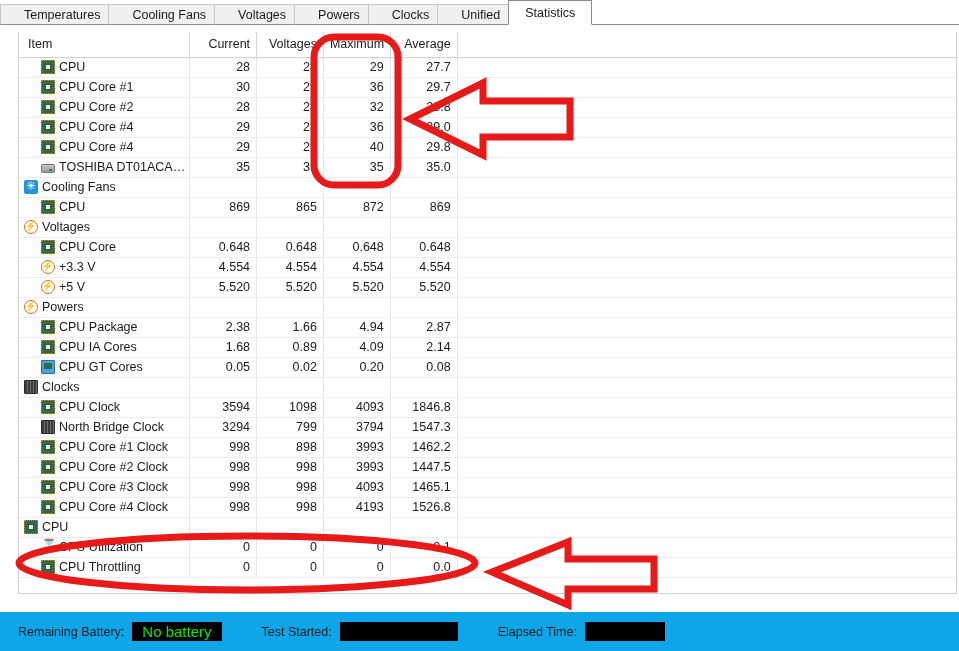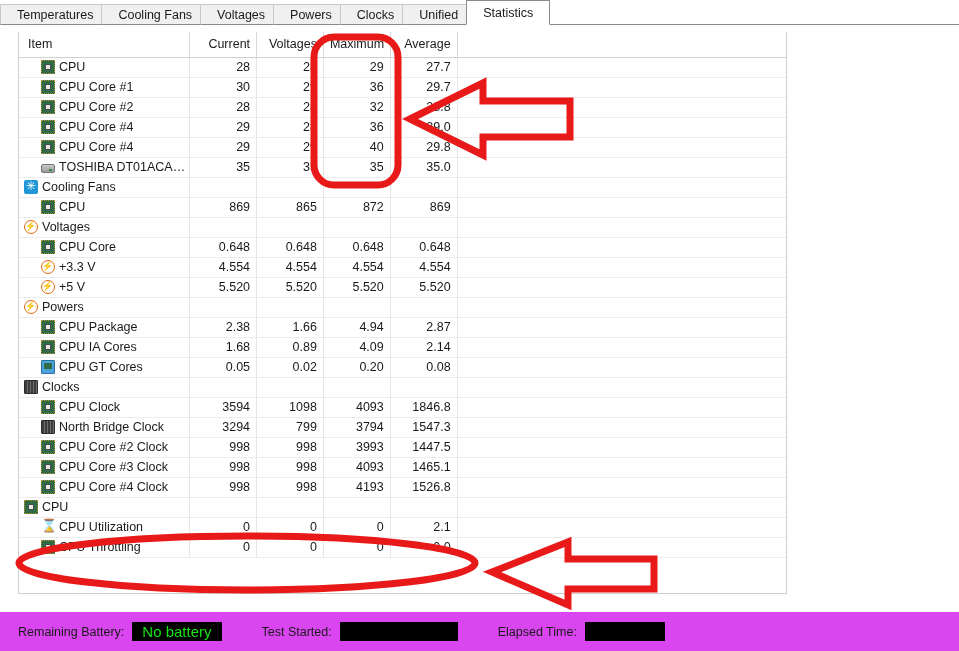--- a/index.html
+++ b/index.html
@@ -24,21 +24,21 @@
     left: 0; top: 0;
     width: 959px;
     height: 25px;
     display: flex;
     align-items: flex-end;
     background: #ffffff;
   }
   .tab {
     height: 21px;
     line-height: 20px;
-    padding: 0 8px 0 16px;
+    padding: 0 8px 0 23px;
     font-size: 12.5px;
     color: #1a1a1a;
     background: #f0f0f0;
     border: 1px solid #c8c8c8;
     border-bottom: 1px solid #8a8a8a;
     margin-right: -1px;
     white-space: nowrap;
     cursor: default;
     position: relative;
   }
@@ -55,21 +55,21 @@
     flex: 1 1 auto;
     height: 21px;
     border-bottom: 1px solid #8a8a8a;
   }
 
   
   .panel {
     position: absolute;
     left: 18px;
     top: 32px;
-    width: 769px;
+    width: 939px;
     height: 562px;
     background: #ffffff;
     border: 1px solid #cfcfcf;
     border-top: none;
     overflow: hidden;
   }
 
   table.grid {
     border-collapse: collapse;
     table-layout: fixed;
@@ -225,21 +225,21 @@
     line-height: 18px;
   }
 
   
   .statusbar {
     position: absolute;
     left: 0;
     top: 612px;
     width: 959px;
     height: 39px;
-    background: #d946ef;
+    background: #0ea5e9;
     display: flex;
     align-items: center;
     font-size: 12.5px;
     color: #1a1a1a;
   }
   .sb-label { margin-left: 18px; margin-right: 8px; white-space: nowrap; }
   .sb-label.first { margin-left: 18px; }
   .sb-value {
     background: #000000;
     color: #16e016;
@@ -544,20 +544,33 @@
             <td>3294</td>
             <td>799</td>
             <td>3794</td>
             <td>1547.3</td>
             <td class="t-rest"></td>
           </tr>
           <tr>
             <td class="t-item">
               <div class="itemcell lvl2">
                 <span class="ico ico-cpu"></span>
+                <span class="lbl">CPU Core #1 Clock</span>
+              </div>
+            </td>
+            <td>998</td>
+            <td>898</td>
+            <td>3993</td>
+            <td>1462.2</td>
+            <td class="t-rest"></td>
+          </tr>
+          <tr>
+            <td class="t-item">
+              <div class="itemcell lvl2">
+                <span class="ico ico-cpu"></span>
                 <span class="lbl">CPU Core #2 Clock</span>
               </div>
             </td>
             <td>998</td>
             <td>998</td>
             <td>3993</td>
             <td>1447.5</td>
             <td class="t-rest"></td>
           </tr>
           <tr>

